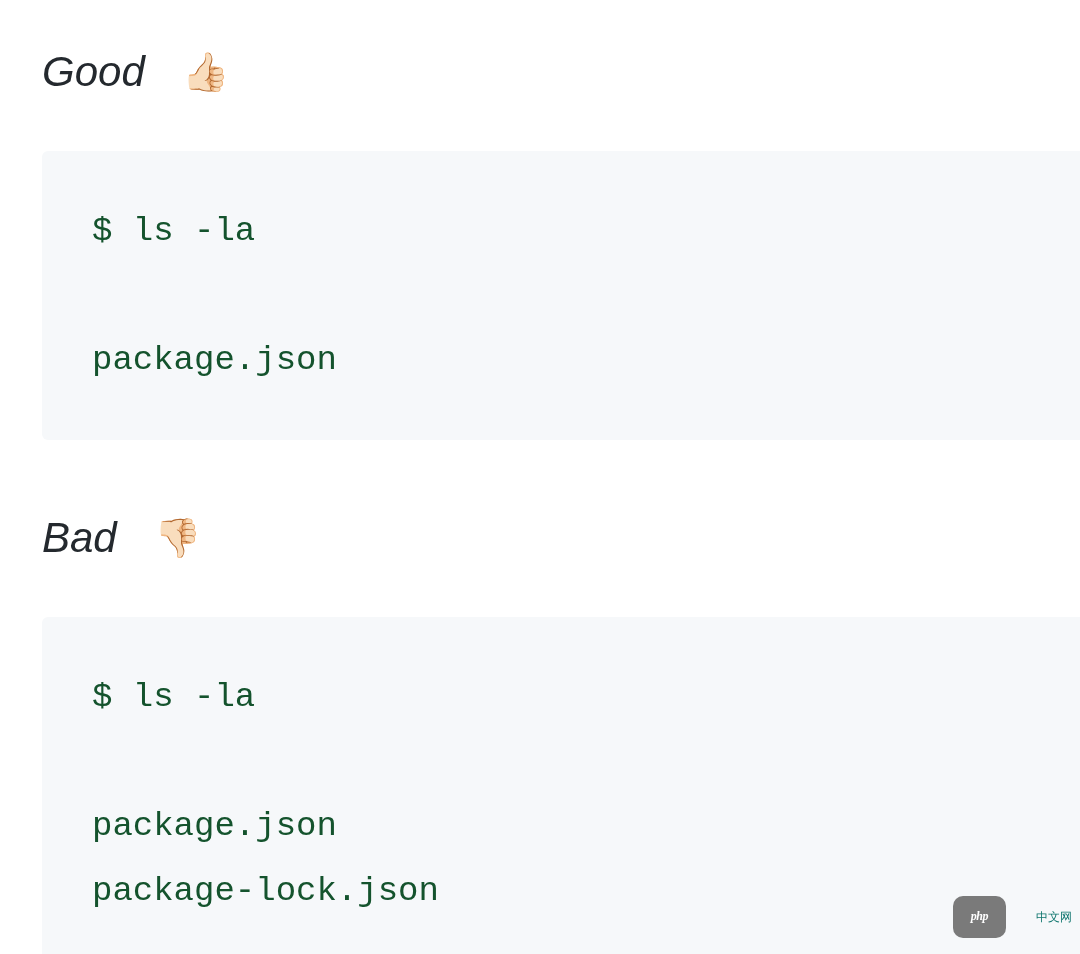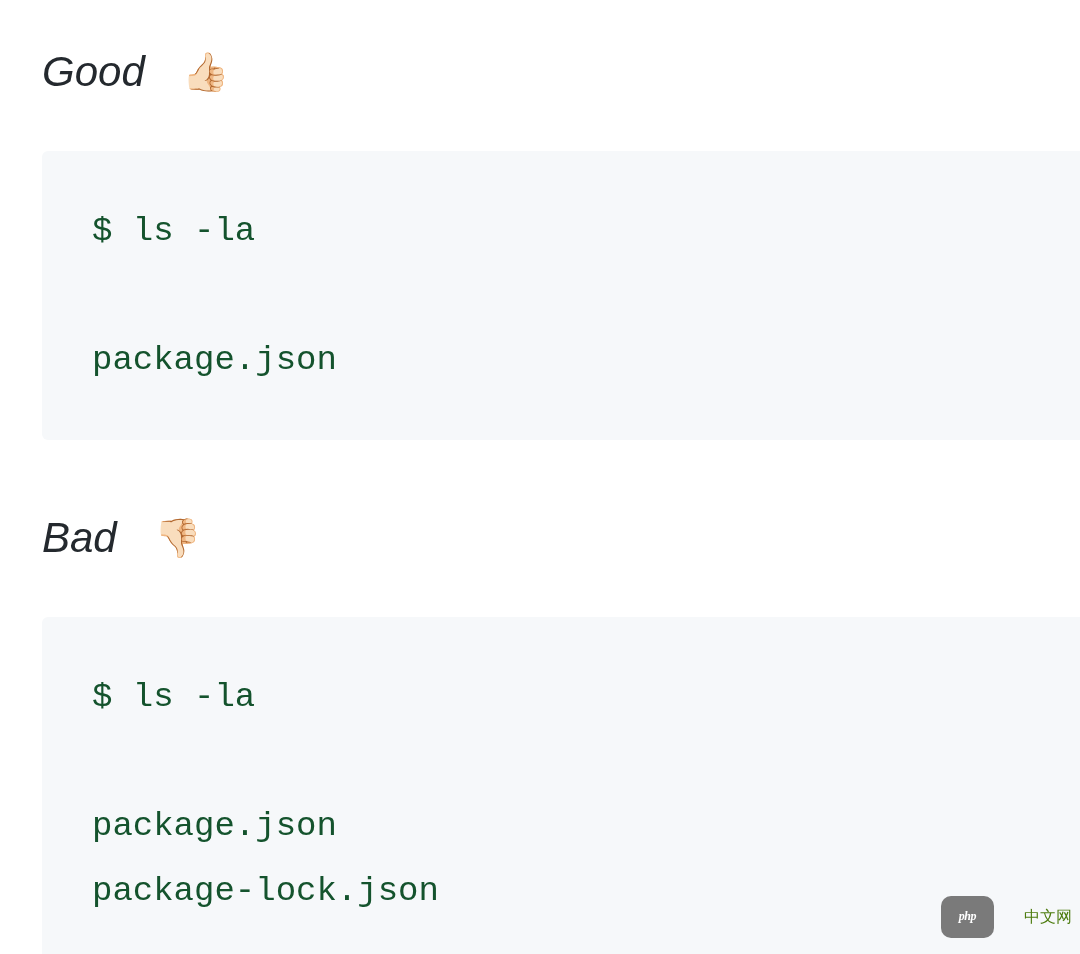--- a/index.html
+++ b/index.html
@@ -57,22 +57,22 @@
   }
   .watermark .badge-text {
     color: #ffffff;
     font-style: italic;
     font-weight: 700;
     font-family: Georgia, serif;
     font-size: 12px;
     letter-spacing: -0.5px;
   }
   .watermark .cn {
-    font-size: 16px;
-    color: #4d7c0f;
+    font-size: 12px;
+    color: #0f766e;
   }
 </style>
 </head>
 <body>
 
 <h2 class="heading">
   <span>Good</span>
   <span class="emoji">👍🏻</span>
 </h2>
 

